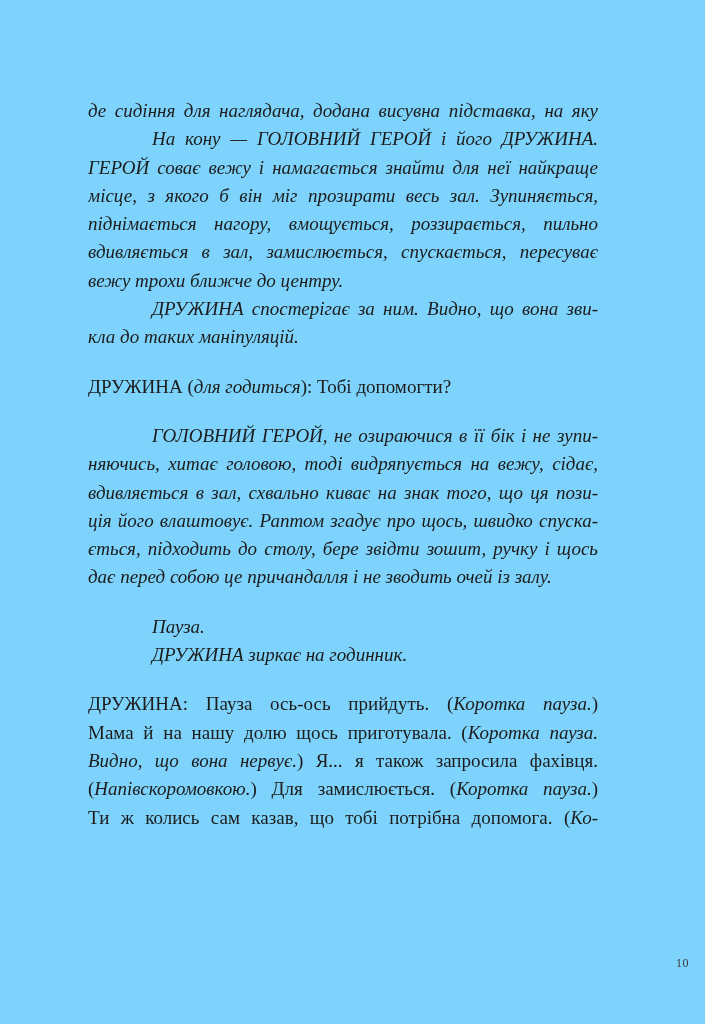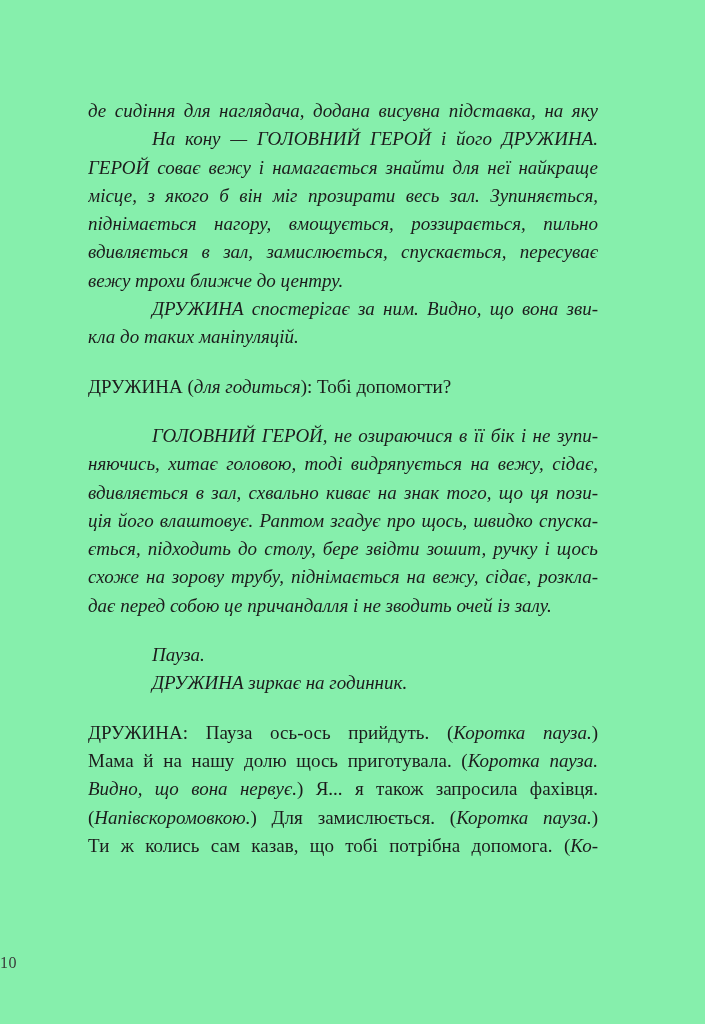--- a/index.html
+++ b/index.html
@@ -38,33 +38,33 @@
     text-align-last: justify;
   }
   .line.ind {
     text-indent: 64px;
   }
   .it { font-style: italic; }
   .ro { font-style: normal; text-align: center; }
   .page-number {
     position: absolute;
     left: 0;
-    right: 4px;
+    right: 16px;
     top: 953px;
-    text-align: left;
-    font-size: 16px;
+    text-align: right;
+    font-size: 12px;
     line-height: 20px;
     font-style: normal;
     letter-spacing: 0.5px;
   }
 </style>
 </head>
 <body>
 
-<div class="page" style="background: #86efac; color: rgb(28, 28, 28);">
+<div class="page" style="background: #7dd3fc; color: rgb(28, 28, 28);">
   <div class="text-block">
       <div class="chunk">
         <div class="line j"><span class="it">де сидіння для наглядача, додана висувна підставка, на яку</span></div>
         <div class="line j ind"><span class="it">На кону — ГОЛОВНИЙ ГЕРОЙ і його ДРУЖИНА.</span></div>
         <div class="line j"><span class="it">ГЕРОЙ соває вежу і намагається знайти для неї найкраще</span></div>
         <div class="line j"><span class="it">місце, з якого б він міг прозирати весь зал. Зупиняється,</span></div>
         <div class="line j"><span class="it">піднімається нагору, вмощується, роззирається, пильно</span></div>
         <div class="line j"><span class="it">вдивляється в зал, замислюється, спускається, пересуває</span></div>
         <div class="line"><span class="it">вежу трохи ближче до центру.</span></div>
         <div class="line j ind"><span class="it">ДРУЖИНА спостерігає за ним. Видно, що вона зви-</span></div>
@@ -72,21 +72,20 @@
       </div>
       <div class="chunk">
         <div class="line"><span class="ro">ДРУЖИНА (</span><span class="it">для годиться</span><span class="ro">): Тобі допомогти?</span></div>
       </div>
       <div class="chunk">
         <div class="line j ind"><span class="it">ГОЛОВНИЙ ГЕРОЙ, не озираючися в її бік і не зупи-</span></div>
         <div class="line j"><span class="it">няючись, хитає головою, тоді видряпується на вежу, сідає,</span></div>
         <div class="line j"><span class="it">вдивляється в зал, схвально киває на знак того, що ця пози-</span></div>
         <div class="line j"><span class="it">ція його влаштовує. Раптом згадує про щось, швидко спуска-</span></div>
         <div class="line j"><span class="it">ється, підходить до столу, бере звідти зошит, ручку і щось</span></div>
-        <div class="line j"><span class="it">схоже на зорову трубу, піднімається на вежу, сідає, розкла-</span></div>
         <div class="line"><span class="it">дає перед собою це причандалля і не зводить очей із залу.</span></div>
       </div>
       <div class="chunk">
         <div class="line ind"><span class="it">Пауза.</span></div>
         <div class="line ind"><span class="it">ДРУЖИНА зиркає на годинник.</span></div>
       </div>
       <div class="chunk">
         <div class="line j"><span class="ro">ДРУЖИНА: Пауза ось-ось прийдуть. (</span><span class="it">Коротка пауза.</span><span class="ro">)</span></div>
         <div class="line j"><span class="ro">Мама й на нашу долю щось приготувала. (</span><span class="it">Коротка пауза.</span></div>
         <div class="line j"><span class="it">Видно, що вона нервує.</span><span class="ro">) Я... я також запросила фахівця.</span></div>

